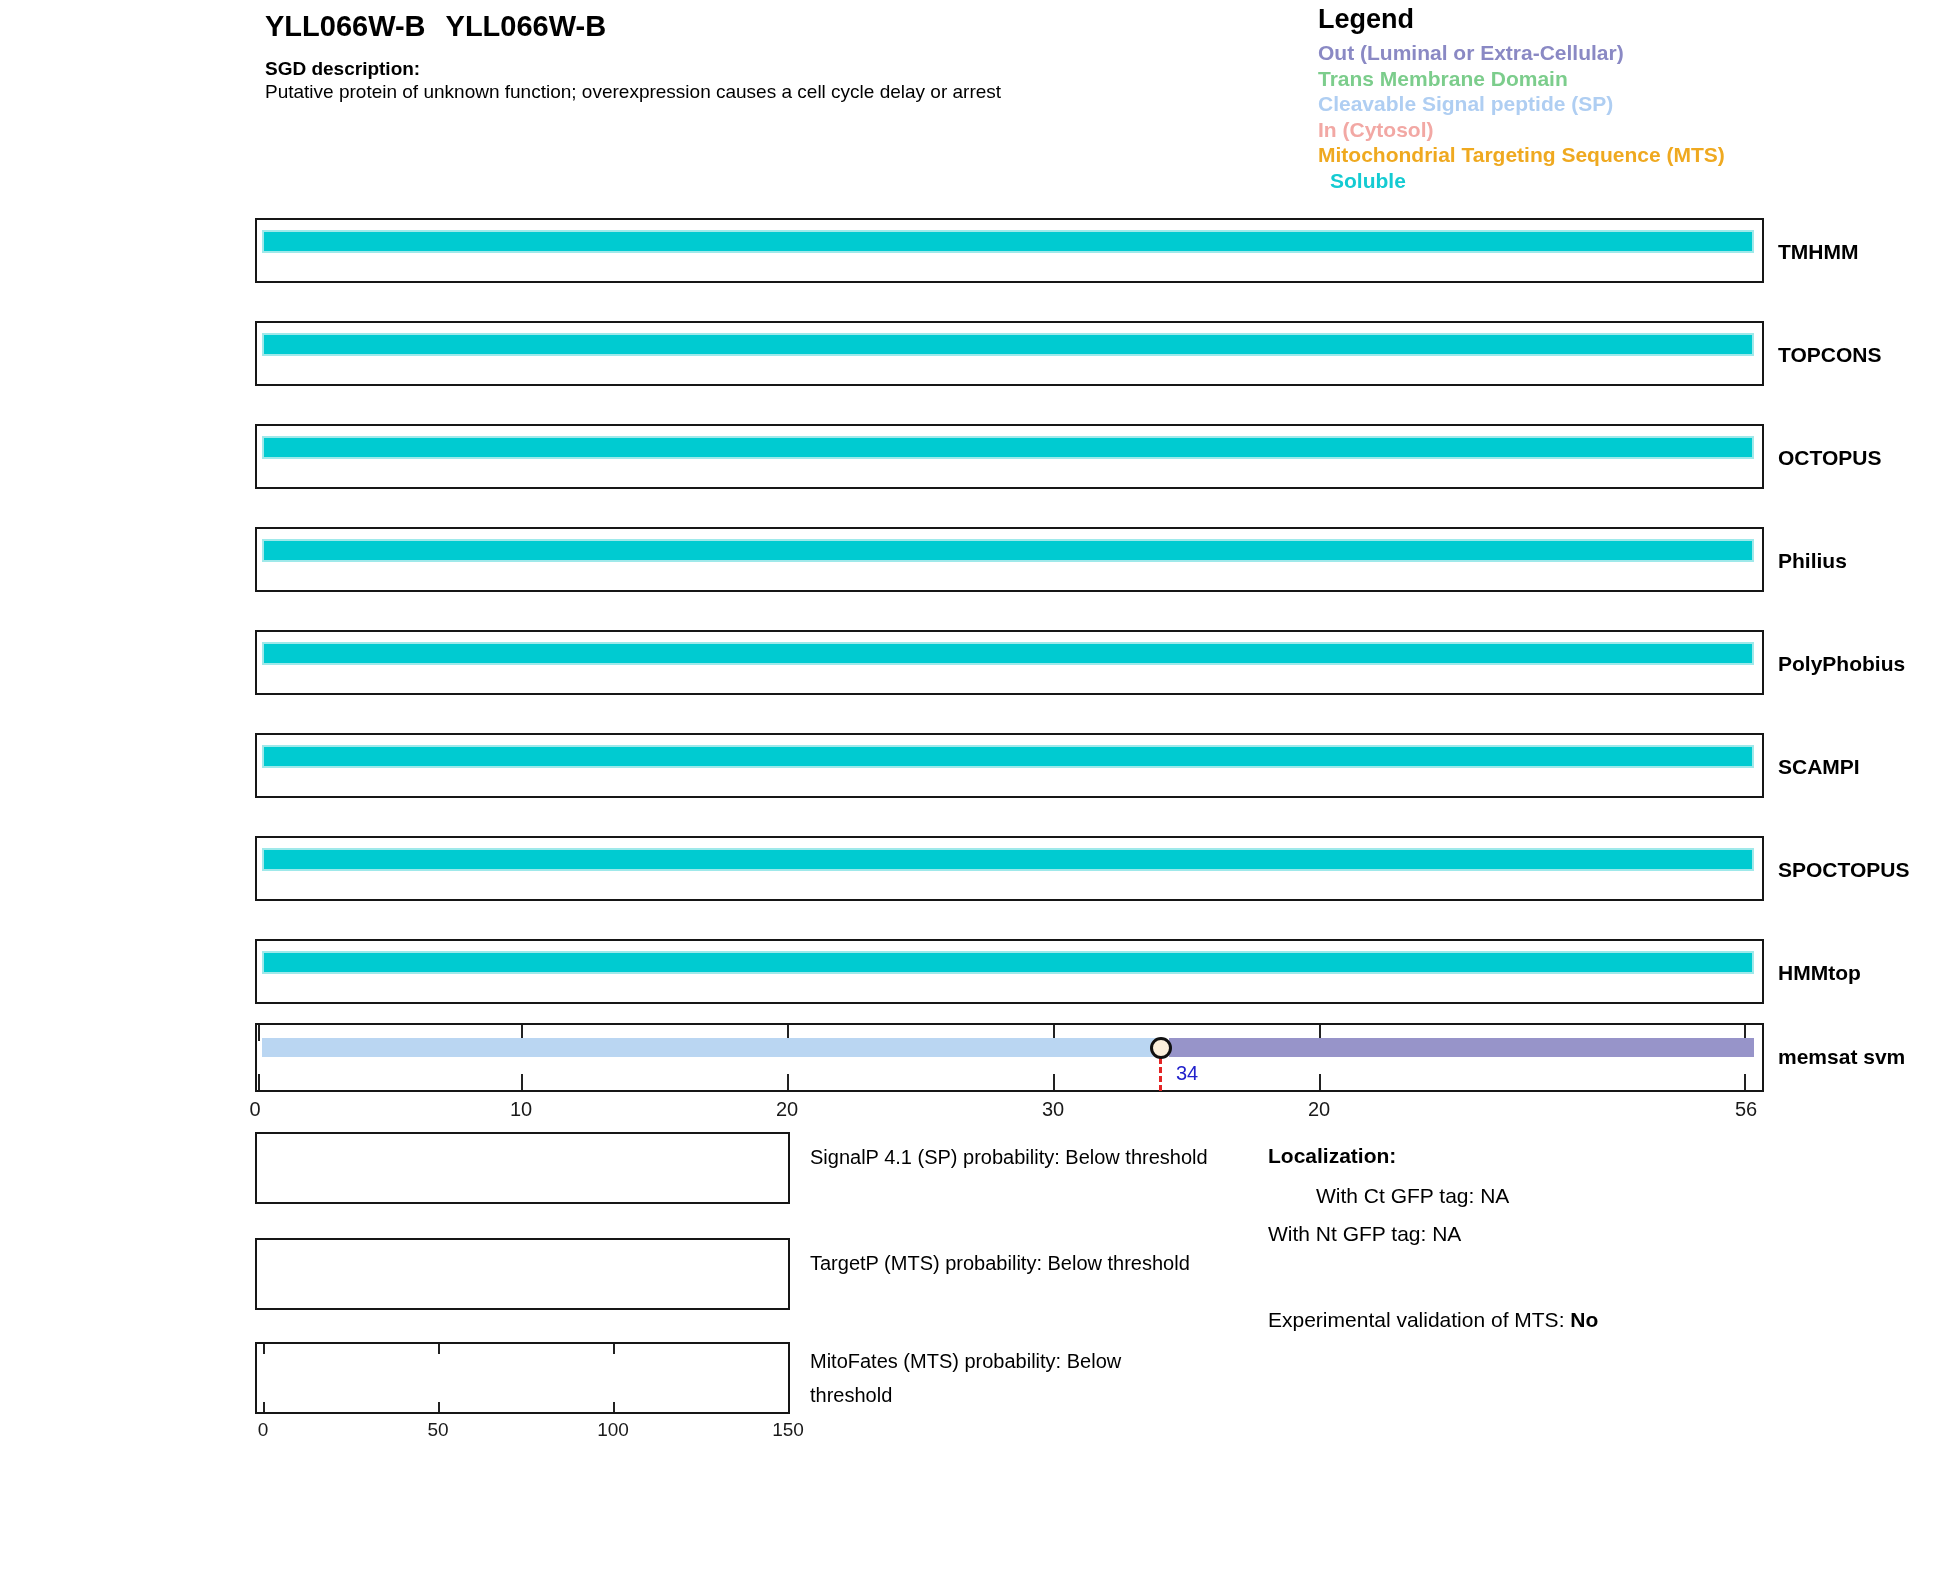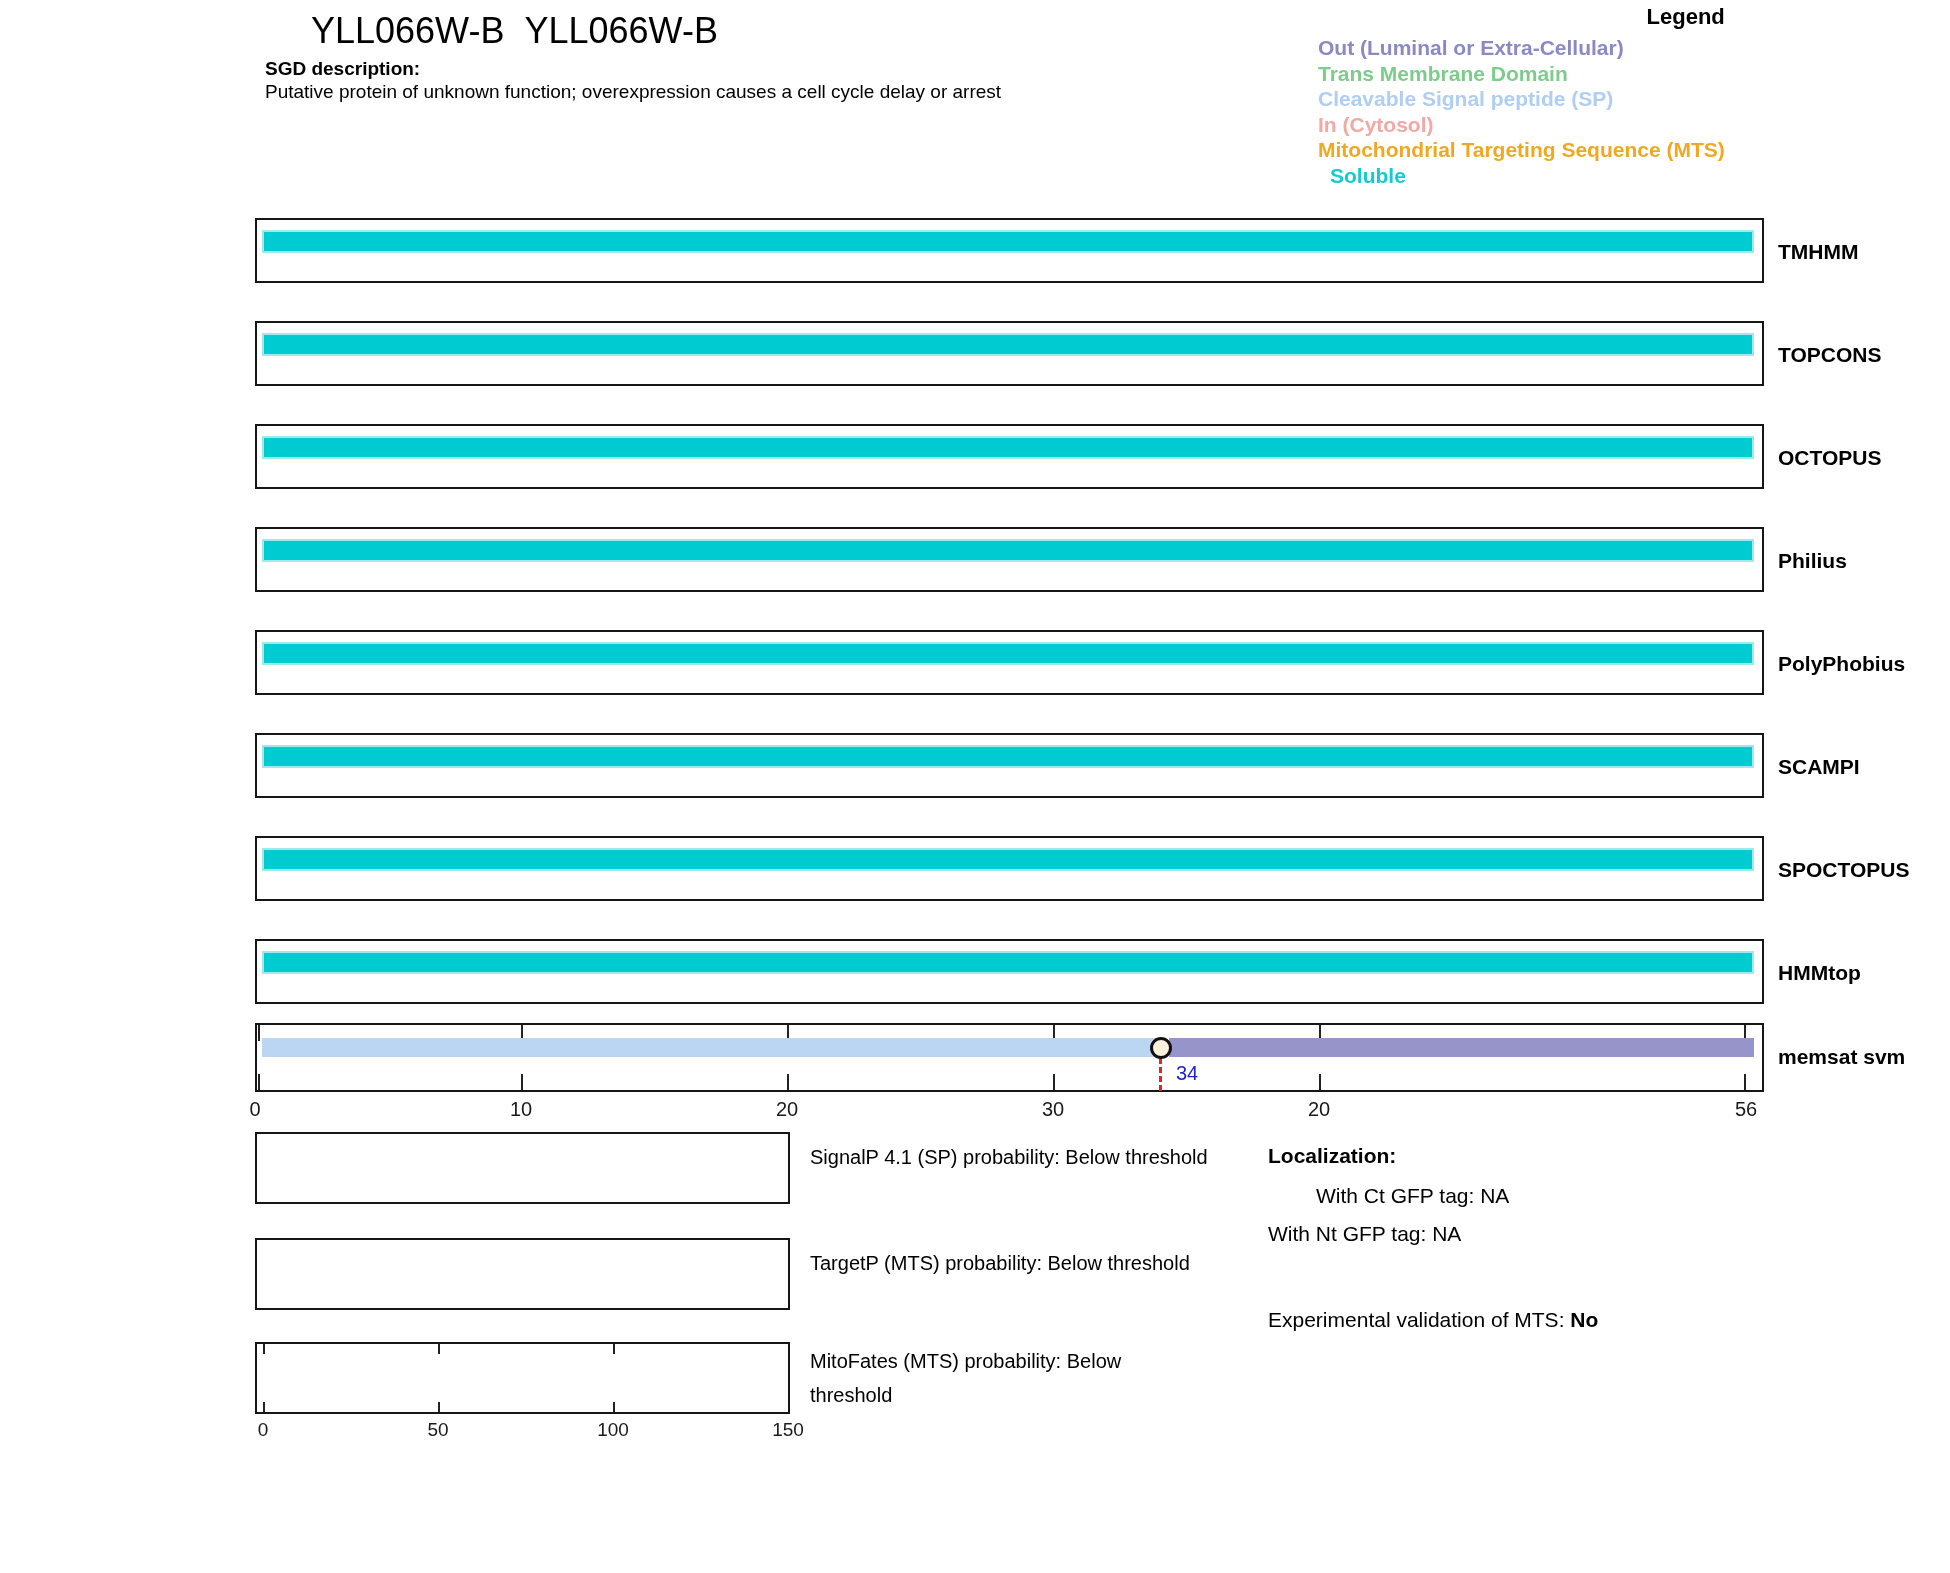--- a/index.html
+++ b/index.html
@@ -1,26 +1,26 @@
 <!DOCTYPE html>
 <html><head>
 <meta charset="utf-8">
 <style>
   html,body{margin:0;padding:0;background:#fff;}
   #page{position:relative;width:1950px;height:1573px;background:#ffffff;
         font-family:"Liberation Sans","DejaVu Sans",sans-serif;color:#000;overflow:hidden;}
   .abs{position:absolute;}
   
-  .title{left:265px;top:10px;font-size:36px;font-weight:normal;letter-spacing:0;margin-left:46px;}
+  .title{left:265px;top:10px;font-size:29px;font-weight:bold;letter-spacing:0;}
   .title .gap{display:inline-block;width:20px;}
   .sgd-label{left:265px;top:58px;font-size:19px;font-weight:bold;}
   .sgd-text{left:265px;top:81px;font-size:19px;text-align:center;}
   
   .legend{left:1318px;top:4px;}
-  .legend-title{font-size:22px;font-weight:bold;margin-bottom:5px;text-align:right;}
+  .legend-title{font-size:27px;font-weight:bold;margin-bottom:5px;}
   .legend-item{font-size:21px;font-weight:bold;line-height:25.5px;white-space:nowrap;}
   
   .track-box{left:255px;width:1505px;height:61px;border:2px solid #161616;background:#fff;}
   .track-bar{position:absolute;left:5px;top:10px;width:1488px;height:19px;border:2px solid #9fe9ea;}
   .track-label{left:1778px;font-size:21px;font-weight:bold;white-space:nowrap;}
   
   .memsat-box{left:255px;top:1023px;width:1505px;height:65px;border:2px solid #161616;background:#fff;}
   .tick{position:absolute;width:2px;height:16px;background:#222;}
   .tick.bot{bottom:0;}
   .tick.top{top:0;}

